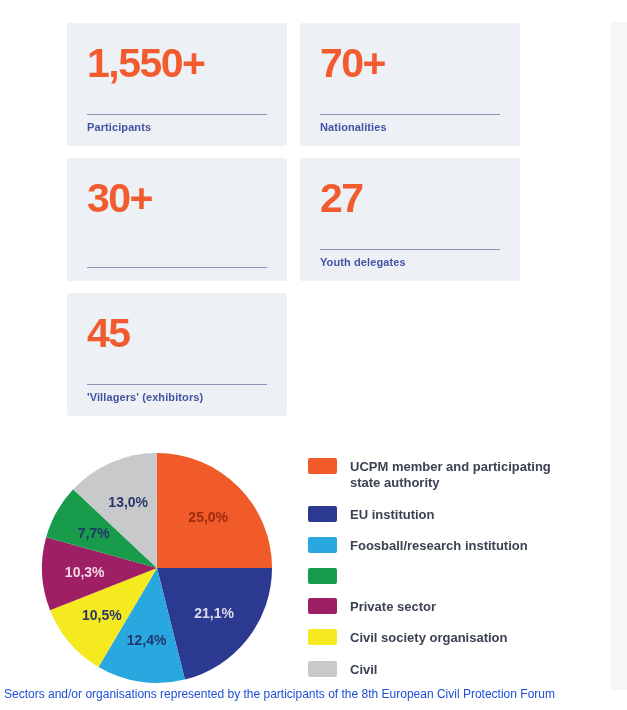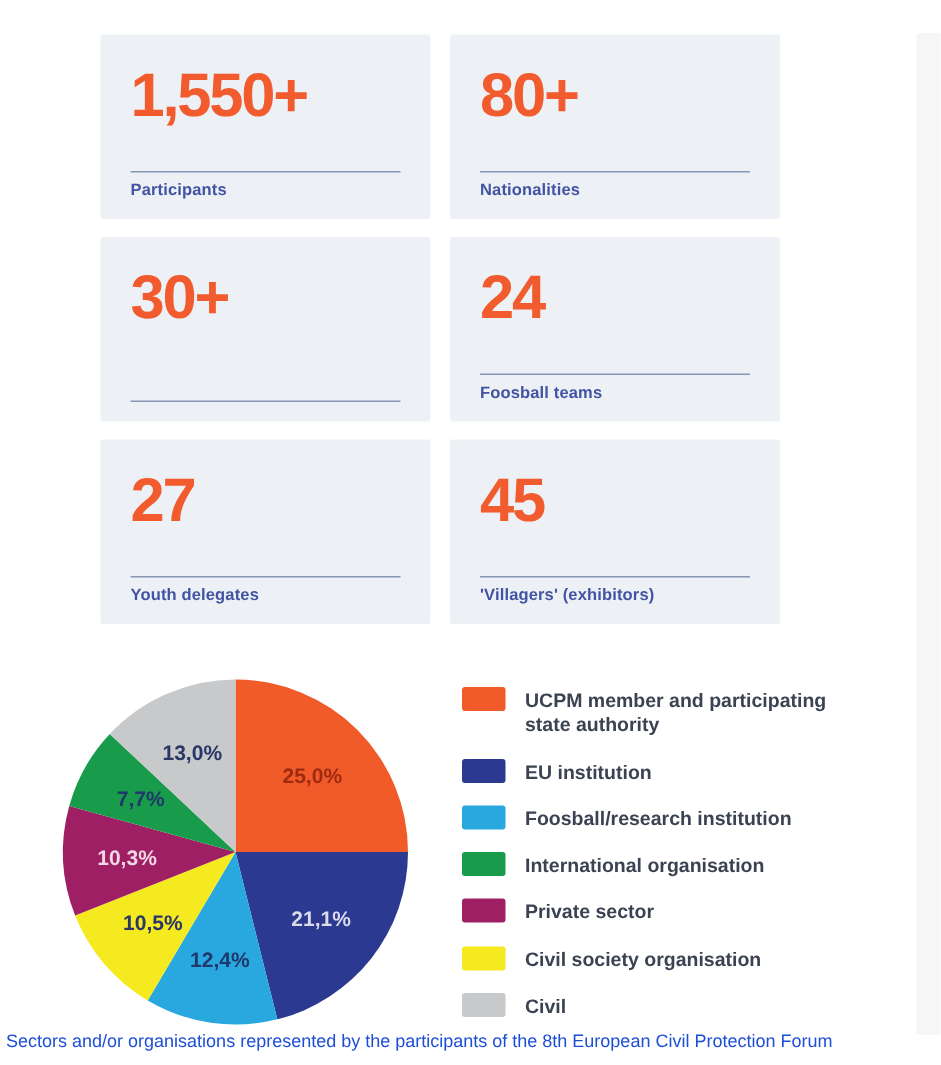--- a/index.html
+++ b/index.html
@@ -62,32 +62,27 @@
 </head>
 <body>
 
 <div class="stats-grid">
   <div class="card">
     <div class="value">1,550+</div>
     <div class="rule"></div>
     <div class="label">Participants</div>
   </div>
   <div class="card">
-    <div class="value">80+</div>
+    <div class="value">70+</div>
     <div class="rule"></div>
     <div class="label">Nationalities</div>
   </div>
   <div class="card">
     <div class="value">30+</div>
     <div class="rule"></div>
-  </div>
-  <div class="card">
-    <div class="value">24</div>
-    <div class="rule"></div>
-    <div class="label">Foosball teams</div>
   </div>
   <div class="card">
     <div class="value">27</div>
     <div class="rule"></div>
     <div class="label">Youth delegates</div>
   </div>
   <div class="card">
     <div class="value">45</div>
     <div class="rule"></div>
     <div class="label">'Villagers' (exhibitors)</div>
@@ -119,21 +114,20 @@
   <div class="legend-item">
     <div class="swatch" style="background: rgb(43, 57, 144);"></div>
     <div class="legend-label">EU institution</div>
   </div>
   <div class="legend-item">
     <div class="swatch" style="background: rgb(41, 168, 224);"></div>
     <div class="legend-label">Foosball/research institution</div>
   </div>
   <div class="legend-item">
     <div class="swatch" style="background: rgb(24, 155, 75);"></div>
-    <div class="legend-label">International organisation</div>
   </div>
   <div class="legend-item">
     <div class="swatch" style="background: rgb(158, 31, 99);"></div>
     <div class="legend-label">Private sector</div>
   </div>
   <div class="legend-item">
     <div class="swatch" style="background: rgb(245, 233, 31);"></div>
     <div class="legend-label">Civil society organisation</div>
   </div>
   <div class="legend-item">

